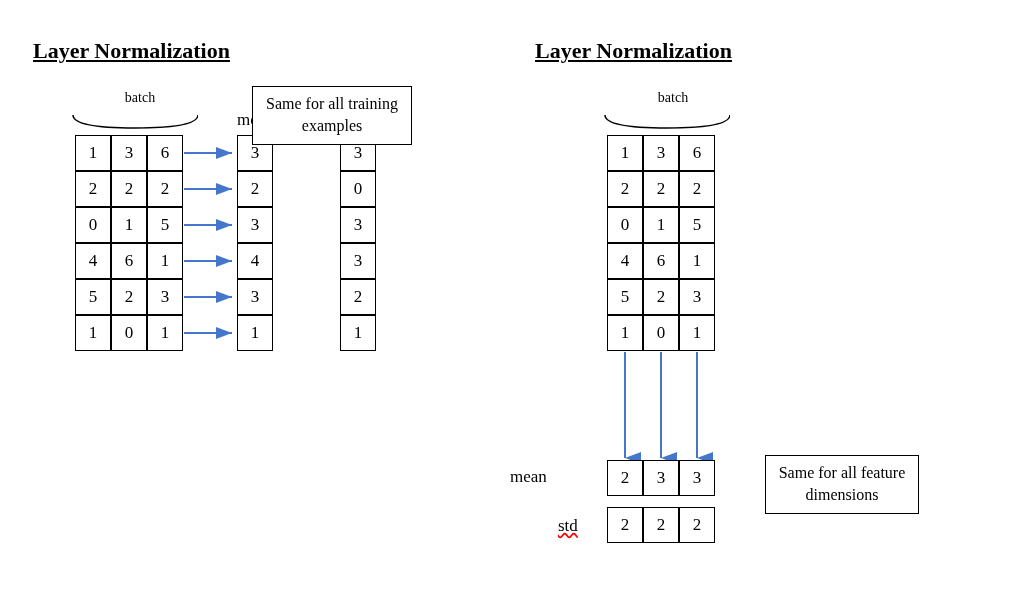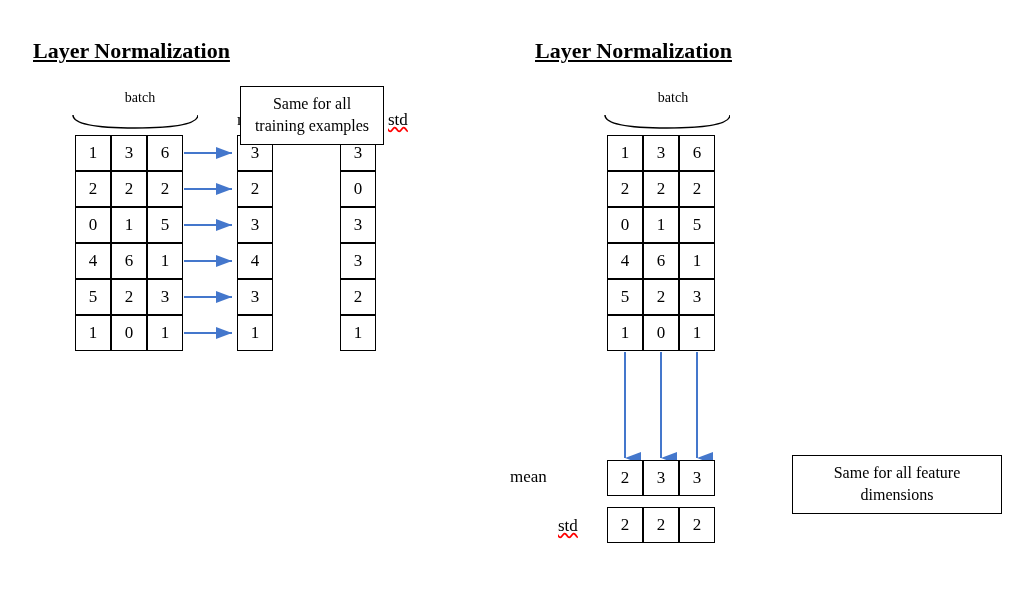--- a/index.html
+++ b/index.html
@@ -153,21 +153,21 @@
 
 <div class="stat-col" style="left:340px; top:135px;" id="bn-std">
     <div class="cell">3</div>
     <div class="cell">0</div>
     <div class="cell">3</div>
     <div class="cell">3</div>
     <div class="cell">2</div>
     <div class="cell">1</div>
   </div>
 
-<div class="info-box" style="left:240px; top:86px; width:144px;">
+<div class="info-box" style="left:252px; top:86px; width:160px;">
   <span>Same for all
 training examples</span>
 </div>
 
 <div class="section-title" id="layer-title">Layer Normalization</div>
 
 <div class="batch-label" style="left:618px; top:90px; width:110px;">
   <span>batch</span>
 </div>
 
@@ -219,16 +219,16 @@
     <div class="cell">3</div>
     <div class="cell">3</div>
   </div>
 
 <div style="display:grid; grid-template-columns: repeat(3,36px); grid-template-rows: 36px; position:absolute; left:607px; top:507px;" id="ln-std">
     <div class="cell">2</div>
     <div class="cell">2</div>
     <div class="cell">2</div>
   </div>
 
-<div class="info-box" style="left:792px; top:455px; width:210px;">
+<div class="info-box" style="left:765px; top:455px; width:154px;">
   <span>Same for all
 feature dimensions</span>
 </div>
 
 </body></html>

